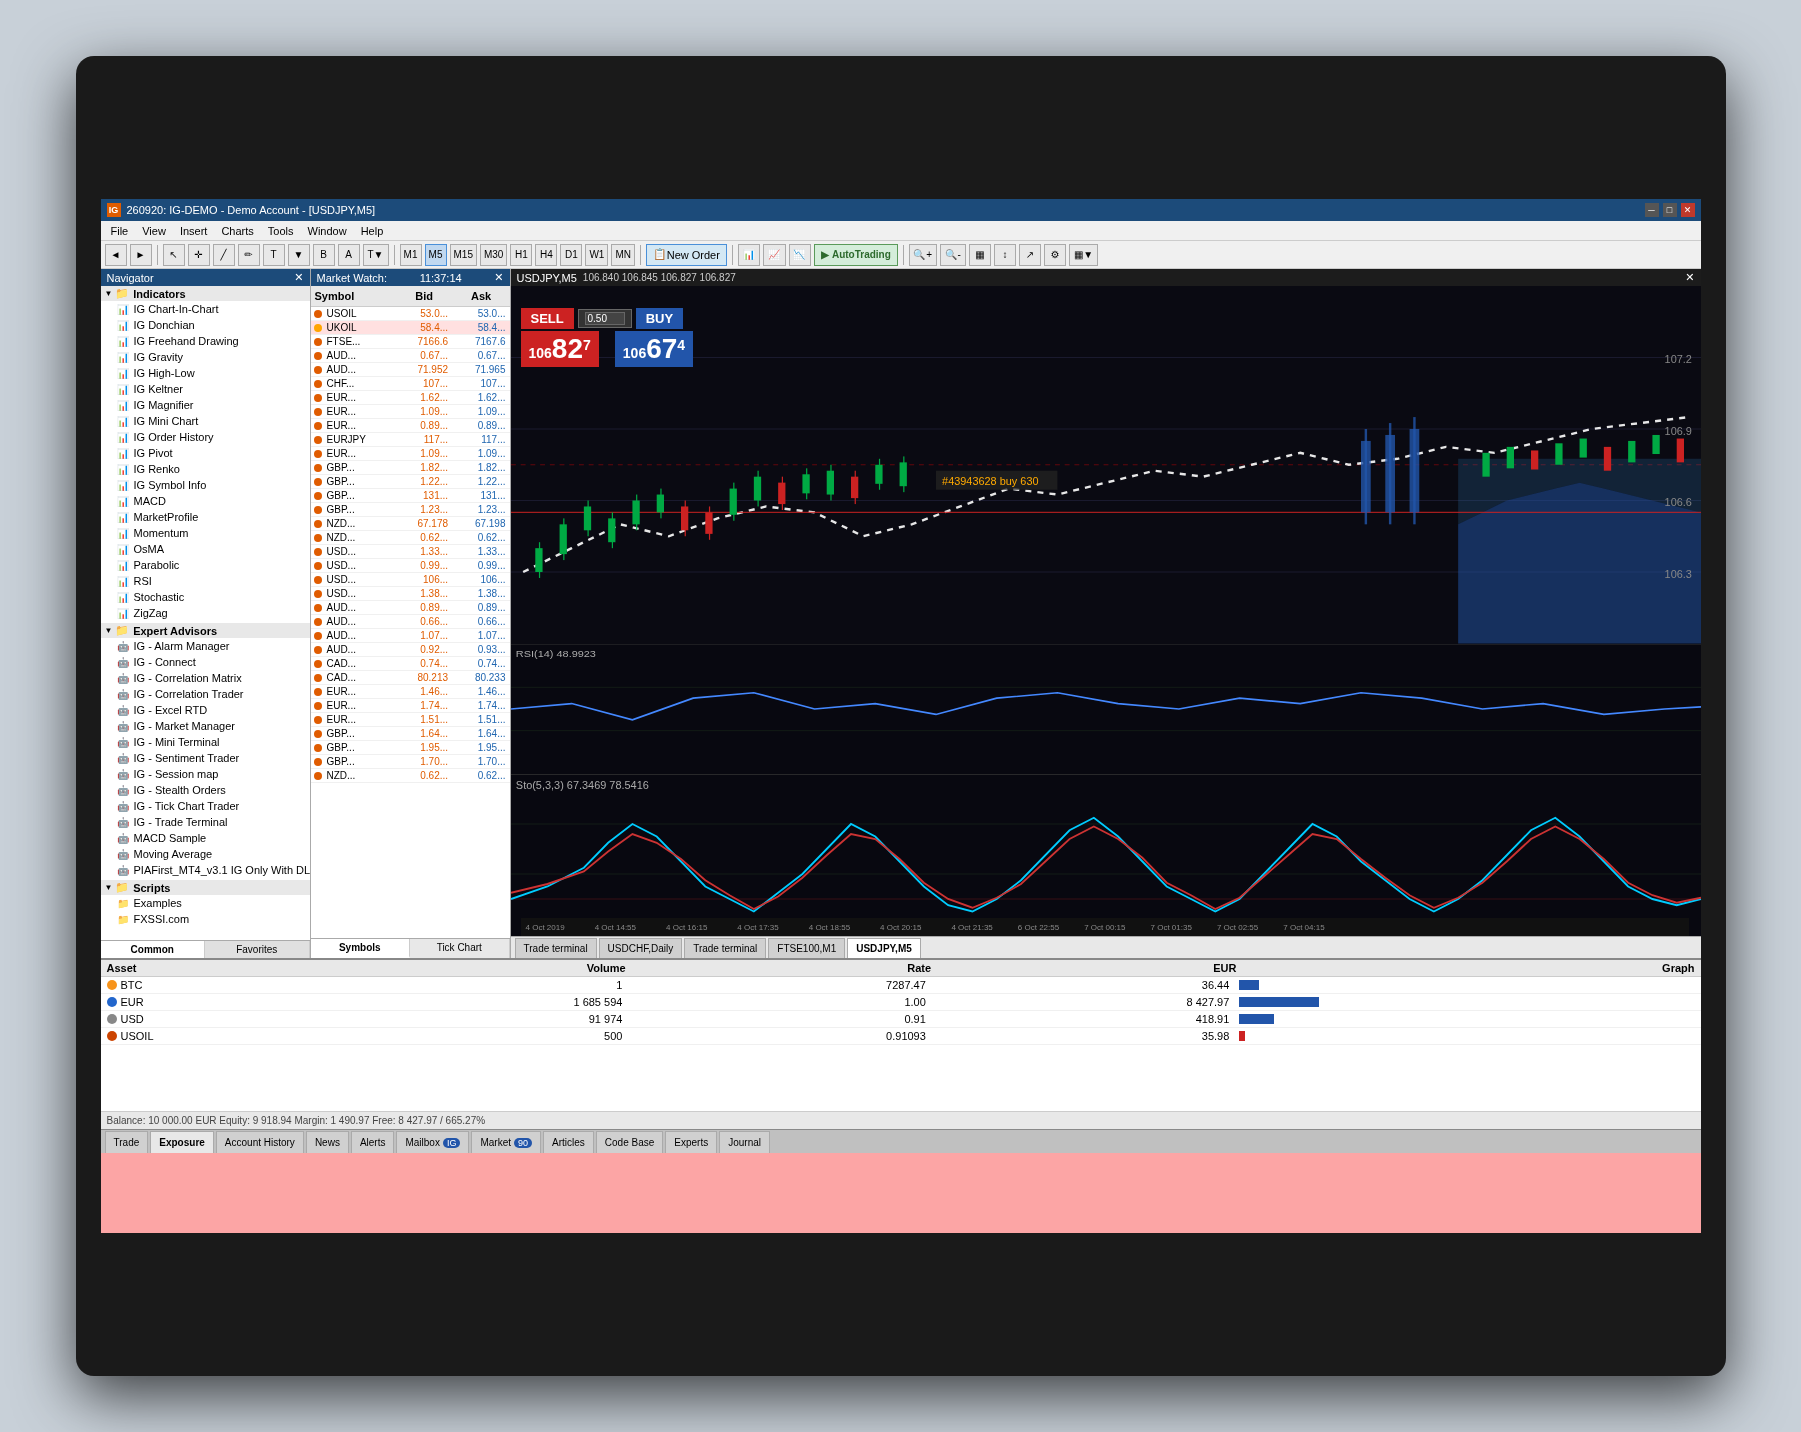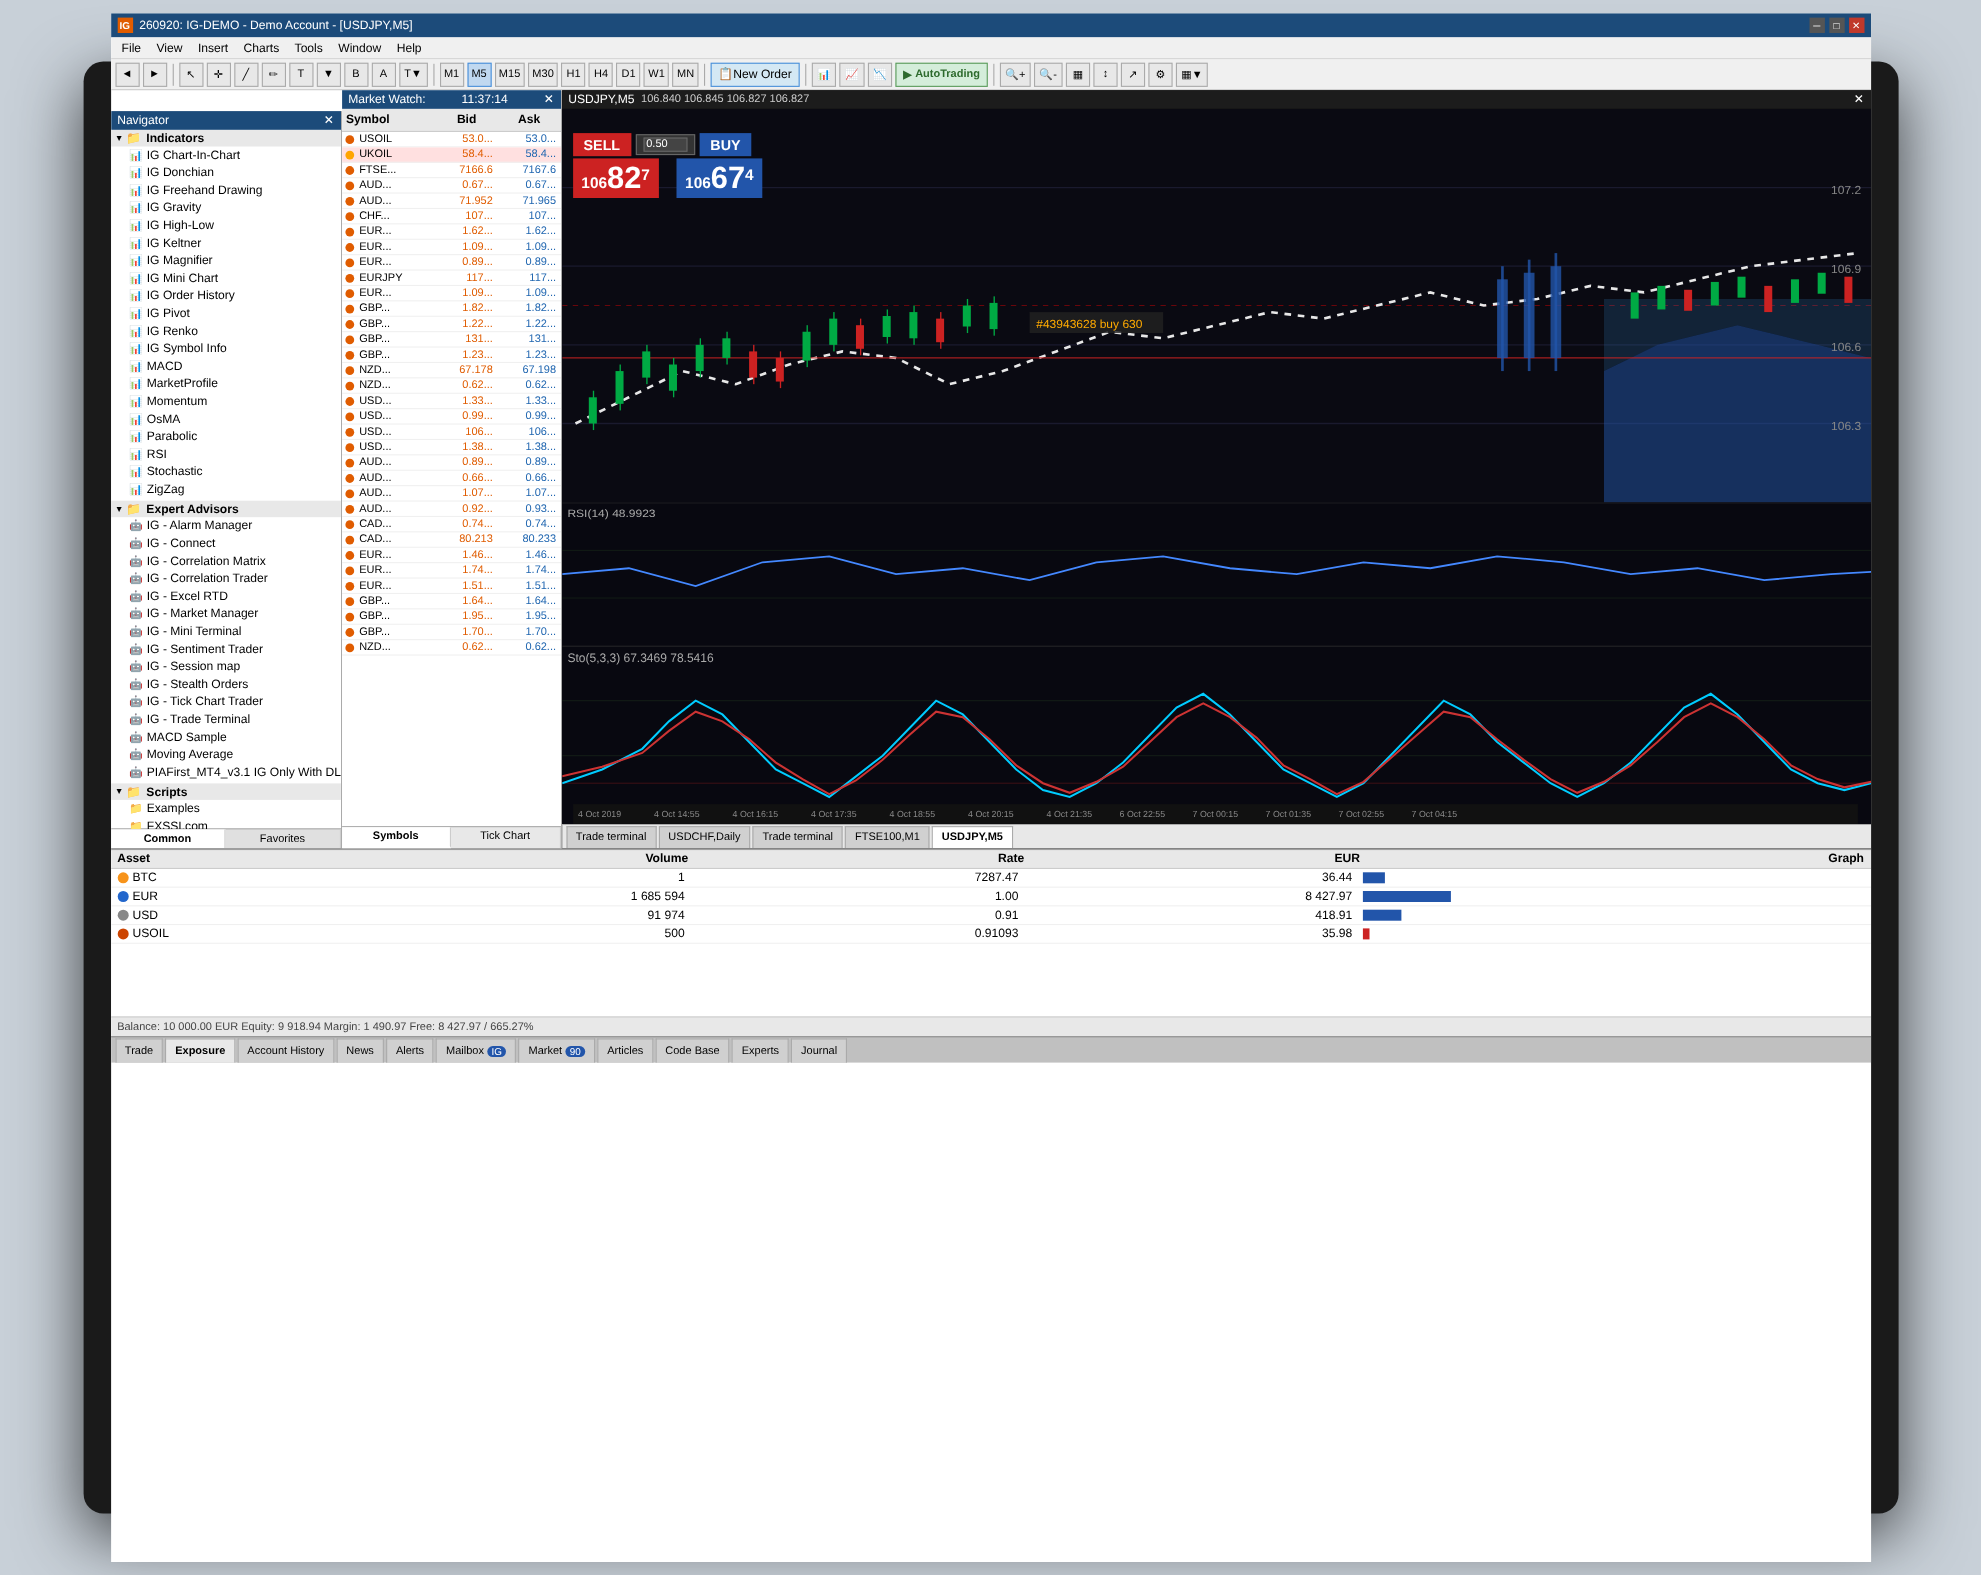--- a/index.html
+++ b/index.html
@@ -20,22 +20,22 @@
       background: #1a1a1a;
       border-radius: 18px;
       padding: 18px;
       box-shadow: 0 20px 60px rgba(0,0,0,0.7);
       display: flex;
       align-items: center;
       justify-content: center;
     }
     .monitor-screen {
       width: 1600px;
-      height: 1408px;
-      background: #ffffff;
+      height: 1034px;
+      background: #fca5a5;
       position: relative;
       overflow: hidden;
     }
 
     
     .title-bar {
       height: 22px;
       background: #1c4b7a;
       display: flex;
       align-items: center;
@@ -140,21 +140,20 @@
 
     
     .navigator {
       width: 210px;
       min-width: 210px;
       background: #fff;
       border-right: 1px solid #aaa;
       display: flex;
       flex-direction: column;
       overflow: hidden;
-      margin-top: 19px;
     }
     .navigator-header {
       background: #1c4b7a;
       color: white;
       font-size: 11px;
       padding: 2px 6px;
       display: flex;
       align-items: center;
       justify-content: space-between;
     }

